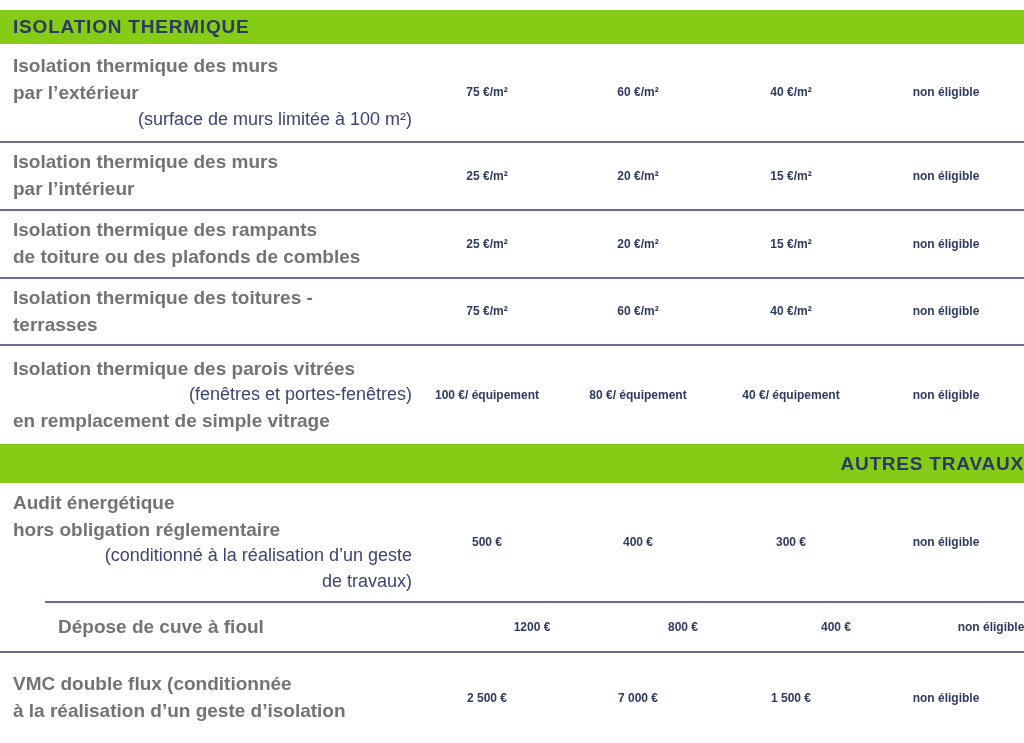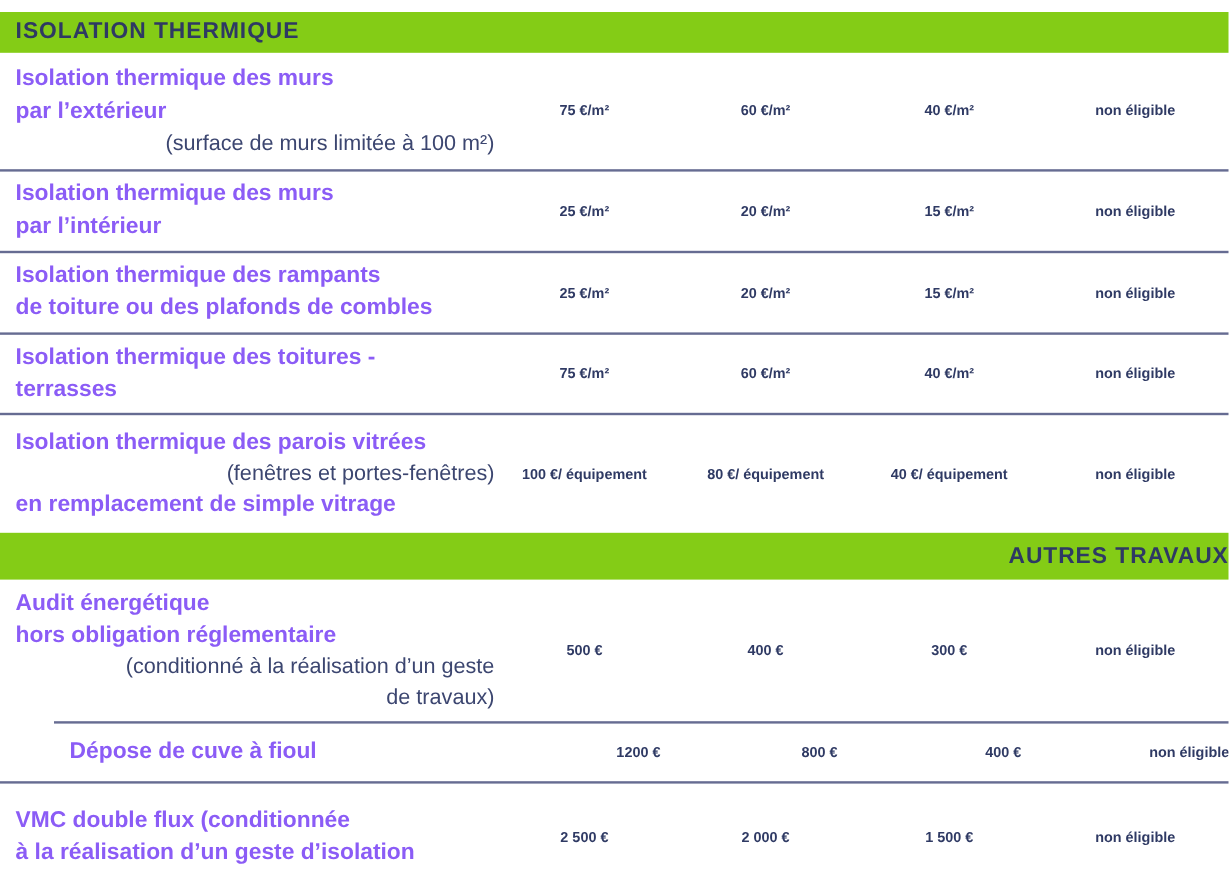--- a/index.html
+++ b/index.html
@@ -33,21 +33,21 @@
     grid-template-columns: 412px 150px 152px 154px 156px;
     align-items: center;
     box-sizing: border-box;
   }
   .sec .t-row + .t-row { border-top: 2px solid #666c92; }
   .c-desc {
     padding-left: 13px;
     line-height: 1.4;
   }
   .ln { display: block; }
-  .b  { font-weight: bold; font-size: 19px; color: #8b5cf6; }
+  .b  { font-weight: bold; font-size: 19px; color: #737373; }
   .r  { font-weight: 400;  font-size: 18px; color: #3c4670; text-align: right; }
   .c-val {
     text-align: center;
     font-weight: bold;
     font-size: 12px;
     line-height: 1.35;
     padding: 0 14px;
     color: #2f3a64;
   }
   .h97  { min-height: 97px; }
@@ -157,19 +157,19 @@
       <div class="c-val">400 €</div>
       <div class="c-val">non éligible</div>
     </div>
 
     <div class="t-row h92">
       <div class="c-desc">
         <span class="ln b">VMC double flux (conditionnée</span>
         <span class="ln b">à la réalisation d’un geste d’isolation</span>
       </div>
       <div class="c-val">2 500 €</div>
-      <div class="c-val">2 000 €</div>
+      <div class="c-val">7 000 €</div>
       <div class="c-val">1 500 €</div>
       <div class="c-val">non éligible</div>
     </div>
 
   </div>
 </div>
 
 </body></html>

